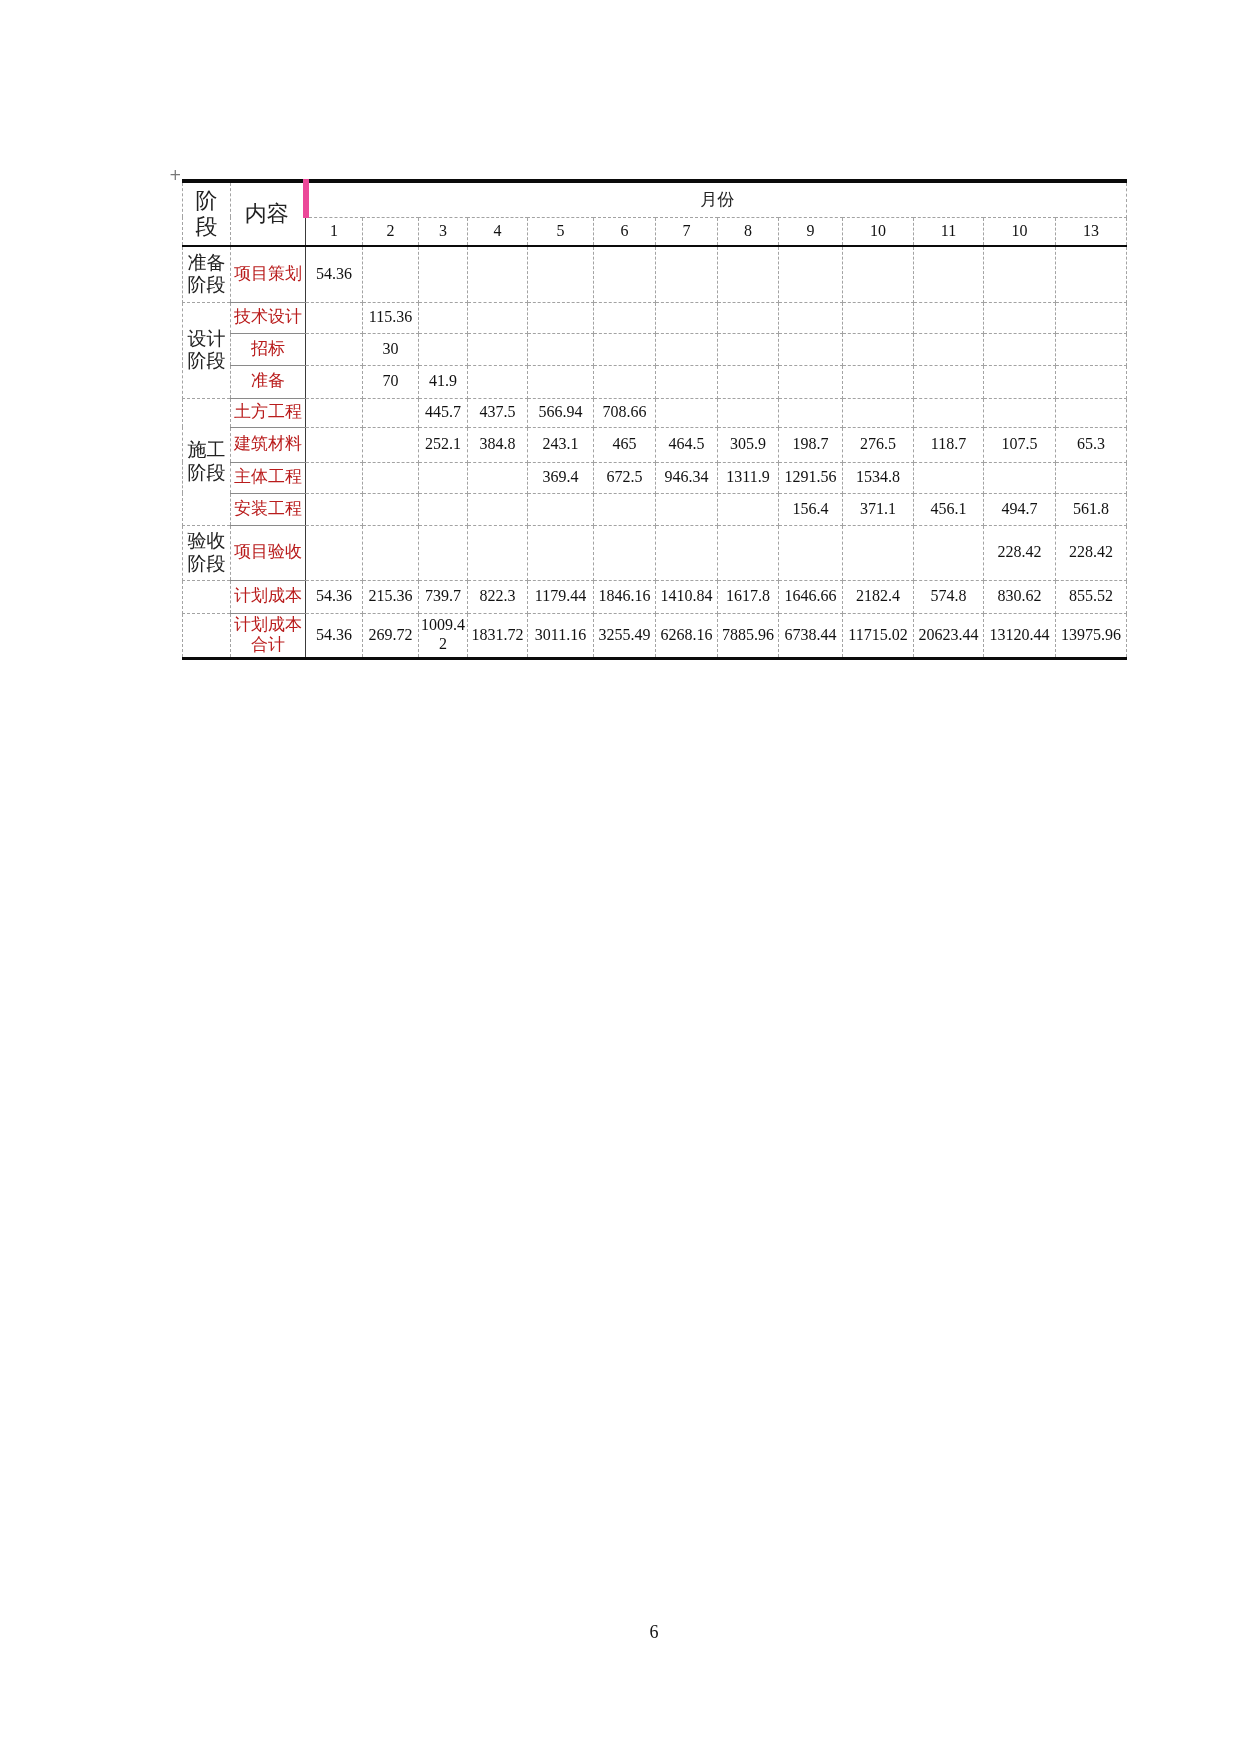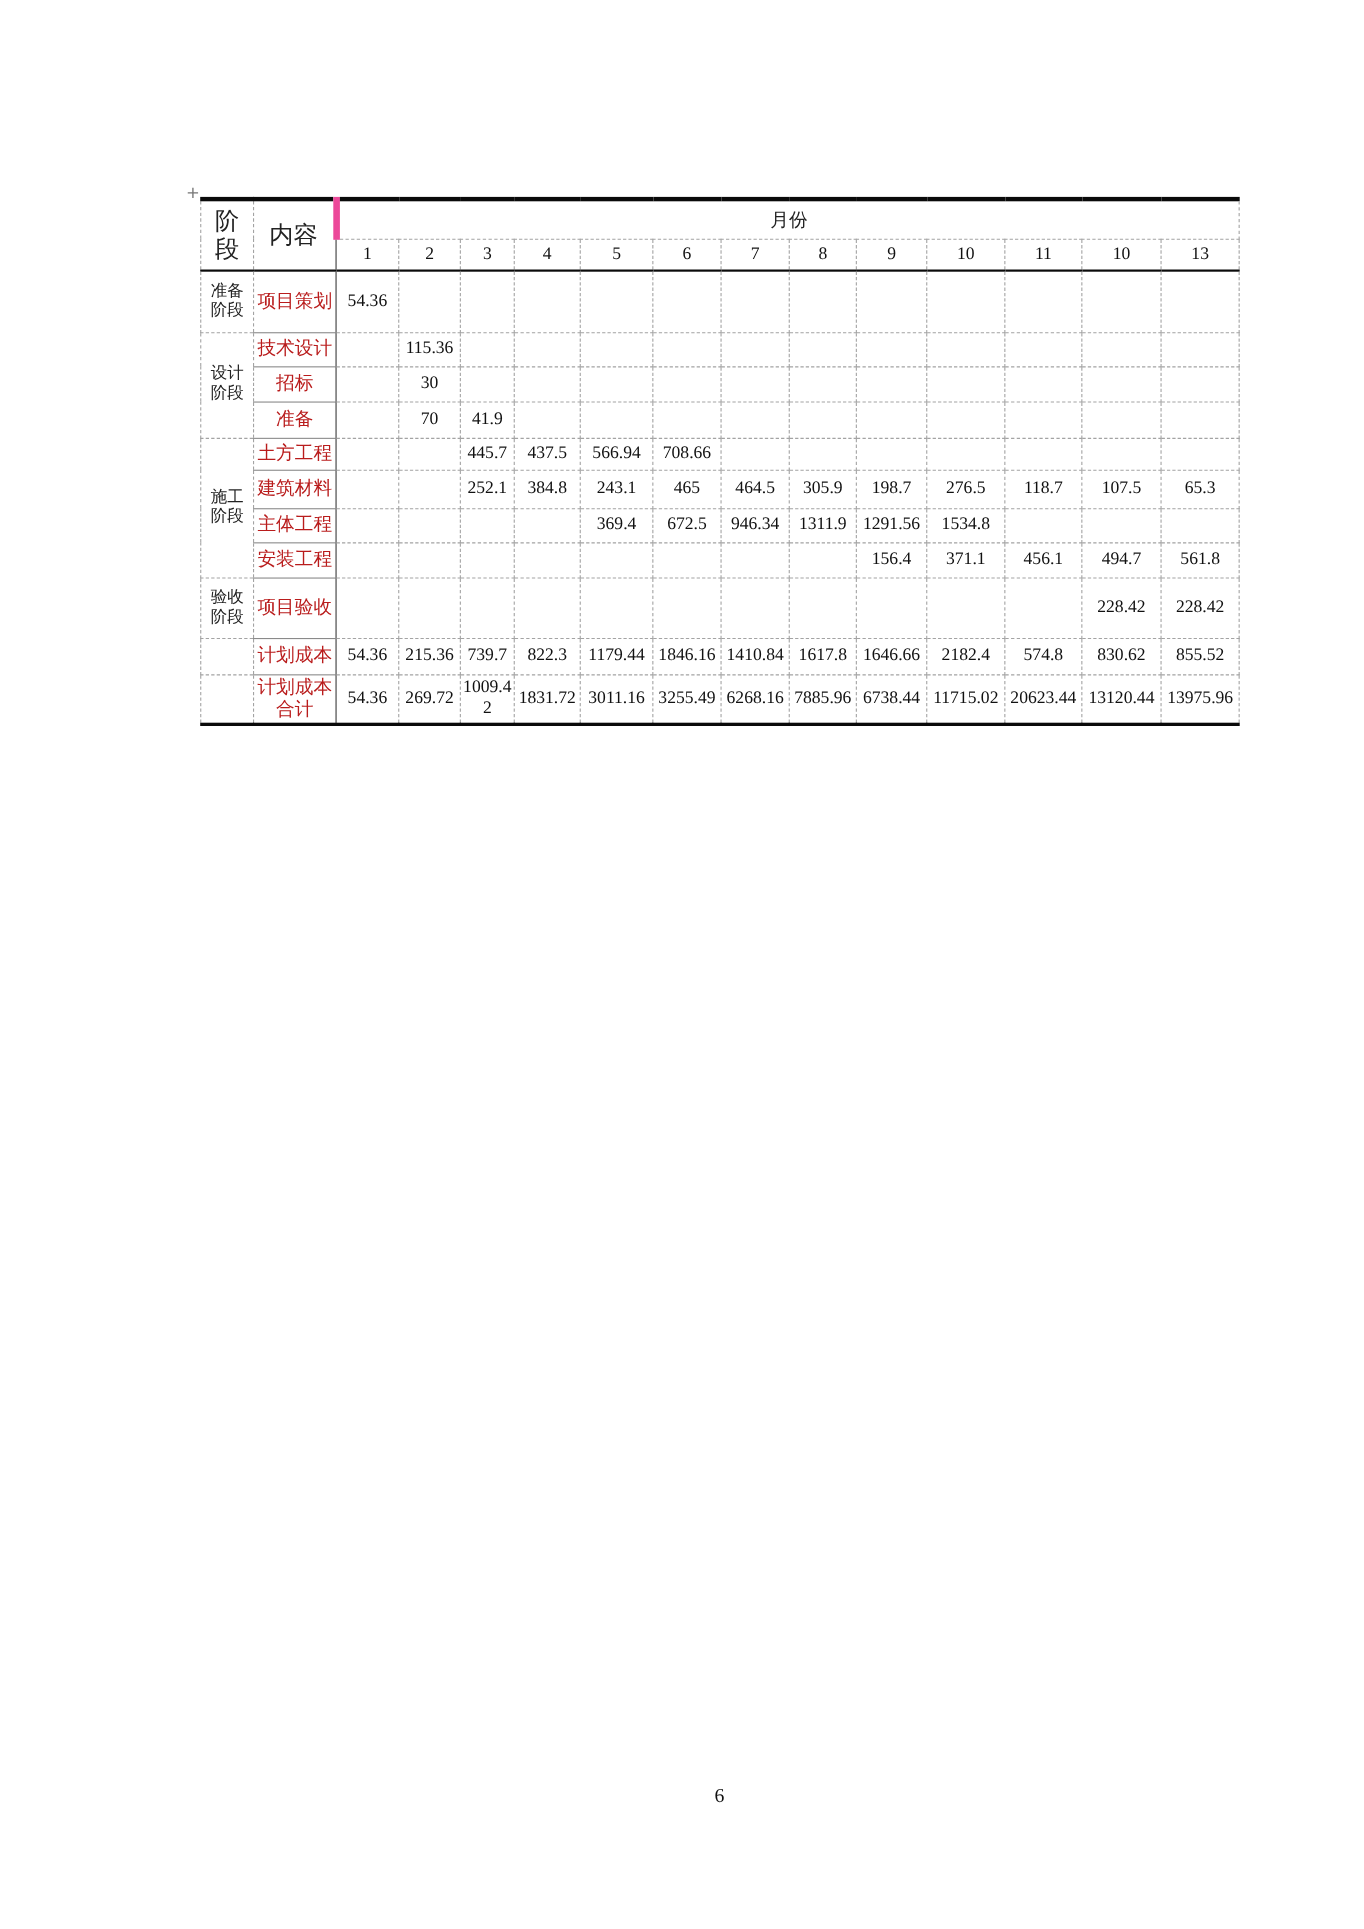--- a/index.html
+++ b/index.html
@@ -58,21 +58,21 @@
     color: #222;
     border-left: 6px solid #ec4899;
     border-bottom: 1px dashed #a3a3a3;
   }
   th.month-num {
     font-size: 16px;
     color: #111;
     border-bottom: 2px solid #0a0a0a;
   }
   td.phase {
-    font-size: 15px;
+    font-size: 19px;
     color: #222;
   }
   td.label {
     font-size: 17px;
     color: #b91c1c;
     border-right: 1px solid #3a3a3a;
     border-bottom: 1px solid #8a8a8a;
   }
   td.val {
     font-size: 16px;

